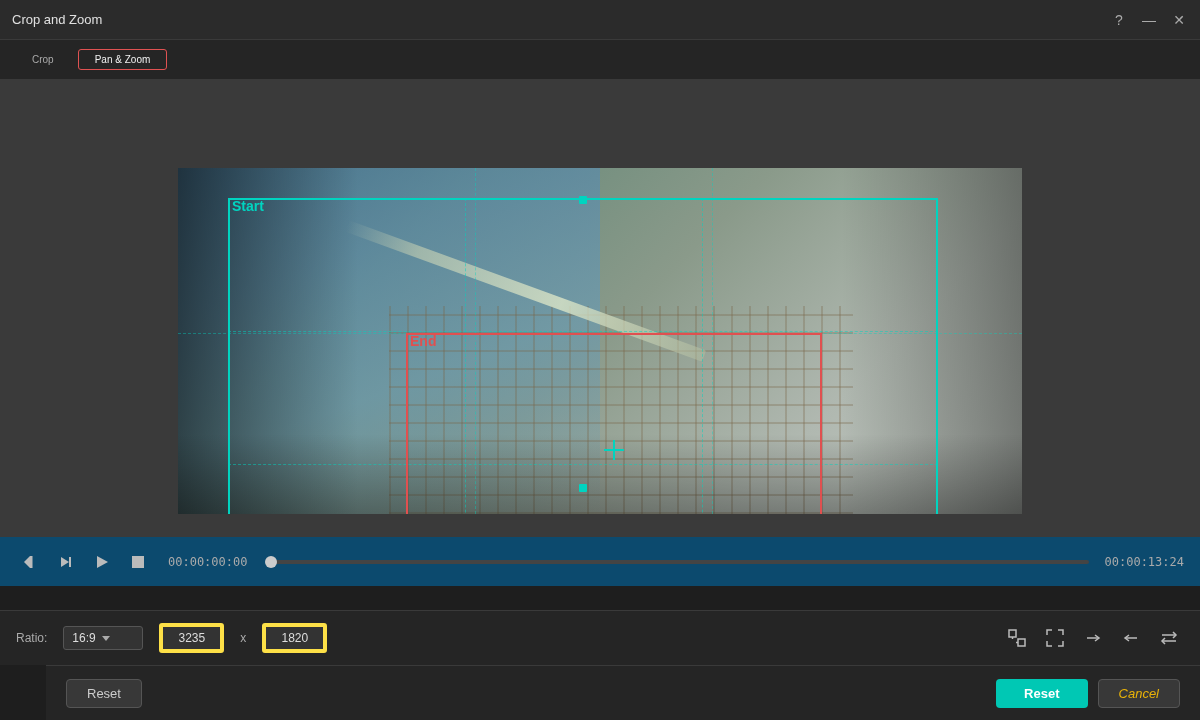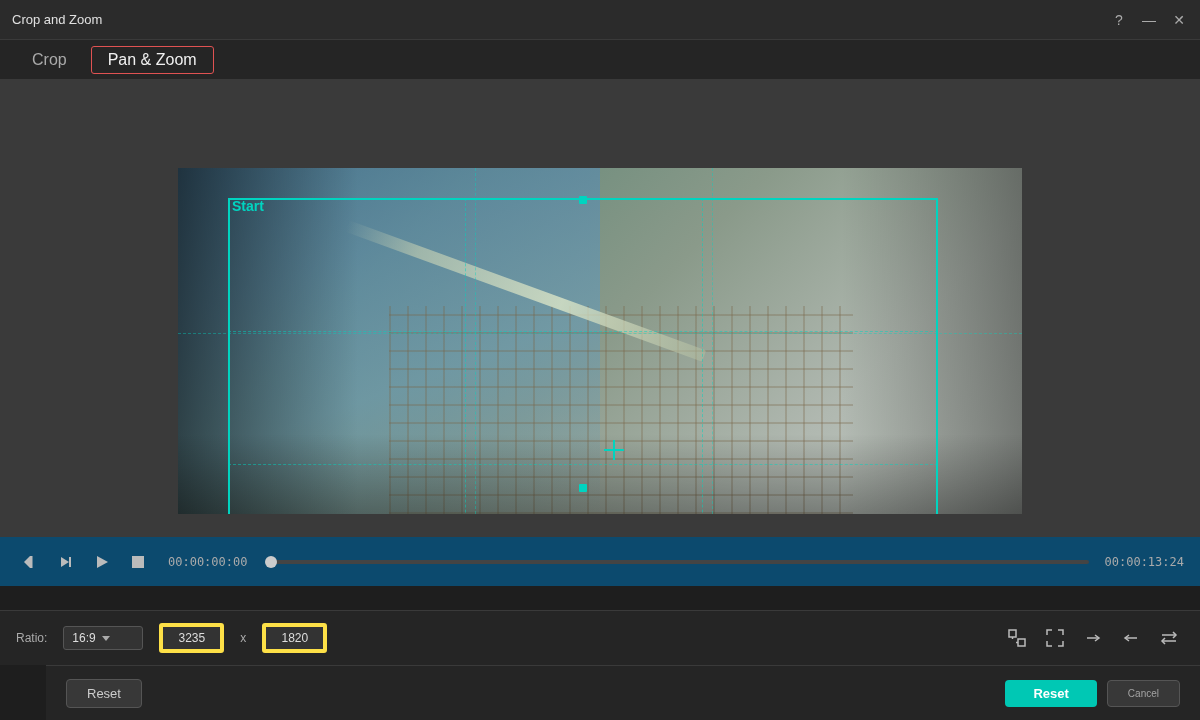--- a/index.html
+++ b/index.html
@@ -50,21 +50,21 @@
       display: flex;
       align-items: center;
       height: 40px;
       padding: 0 16px;
       background: #252525;
       border-bottom: 1px solid #3a3a3a;
       gap: 8px;
     }
     .tab-item {
       padding: 4px 16px;
-      font-size: 16px;
+      font-size: 10px;
       color: #aaa;
       cursor: pointer;
       border-radius: 3px;
     }
     .tab-item.active {
       color: #fff;
       background: transparent;
       border: 1.5px solid #e05252;
       color: #f0f0f0;
     }
@@ -489,23 +489,24 @@
       color: #fff;
       font-size: 13px;
       font-weight: 600;
       cursor: pointer;
     }
     .cancel-btn {
       padding: 6px 20px;
       background: #383838;
       border: 1px solid #555;
       border-radius: 4px;
-      color: #a3a3a3;
-      font-size: 10px;
-      cursor: pointer;
+      color: #eab308;
+      font-size: 13px;
+      cursor: pointer;
+      font-style: italic;
     }
   </style>
 </head>
 <body>
 
 <div class="title-bar">
   <div class="title-bar-left">
     <span>Crop and Zoom</span>
   </div>
   <div class="title-bar-controls">
@@ -564,20 +565,23 @@
       </div>
       <div class="start-handle-bottom-center">
         <div class="handle-dot"></div>
       </div>
 
       <div class="start-grid-h2"></div>
       <div class="start-grid-h3"></div>
       <div class="start-grid-v1"></div>
       <div class="start-grid-v2"></div>
 
+      <div class="end-box">
+        <span class="end-label">End</span>
+      </div>
 
       <div class="end-crosshair">
         <div class="crosshair-h"></div>
         <div class="crosshair-v"></div>
       </div>
     </div>
 
   </div>
 
   <div class="controls-bar">

